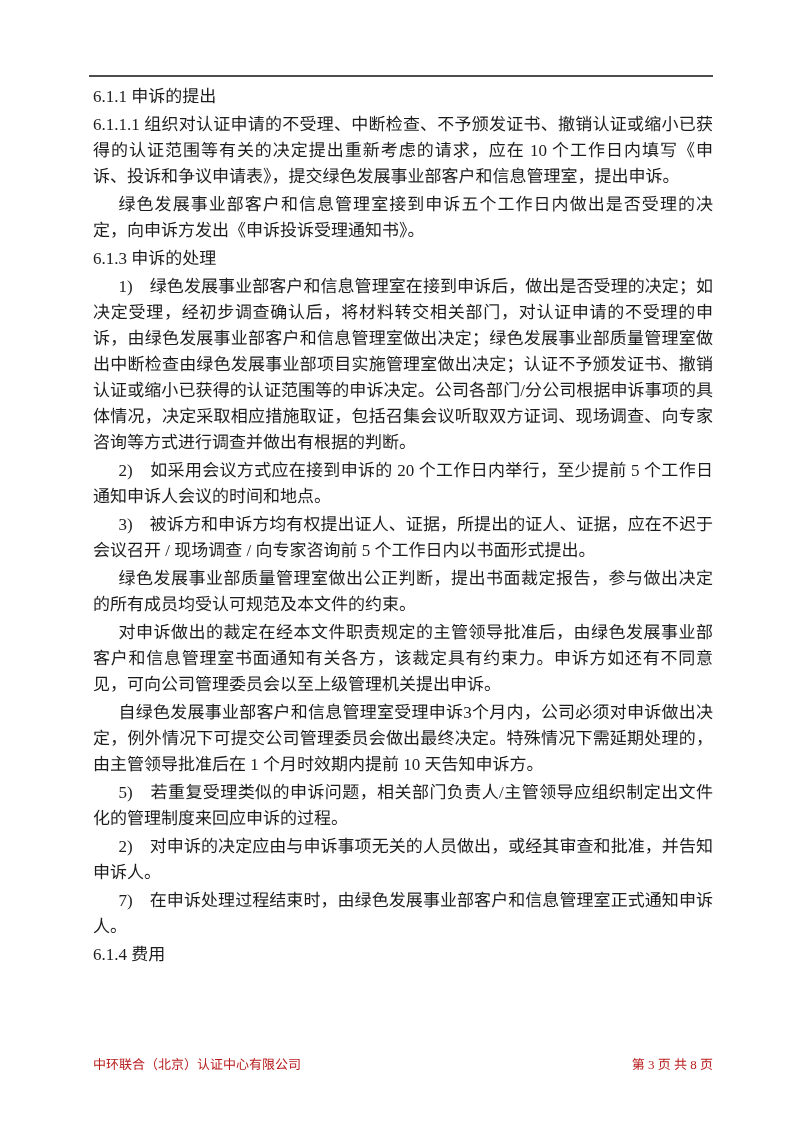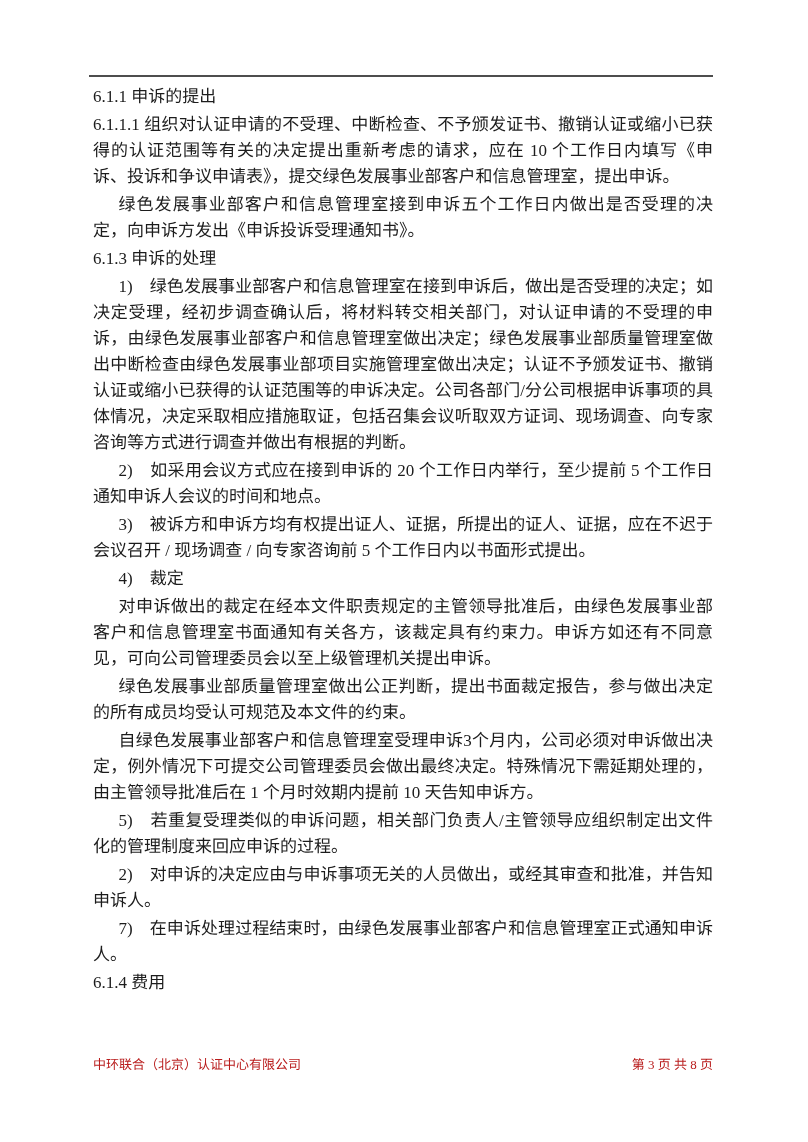--- a/index.html
+++ b/index.html
@@ -59,23 +59,22 @@
 <div class="page">
   <div class="header-rule"></div>
   <div class="doc-body" id="doc-body">
       <p class="plain">6.1.1 申诉的提出</p>
       <p class="plain">6.1.1.1 组织对认证申请的不受理、中断检查、不予颁发证书、撤销认证或缩小已获得的认证范围等有关的决定提出重新考虑的请求，应在 10 个工作日内填写《申诉、投诉和争议申请表》，提交绿色发展事业部客户和信息管理室，提出申诉。</p>
       <p class="indent">绿色发展事业部客户和信息管理室接到申诉五个工作日内做出是否受理的决定，向申诉方发出《申诉投诉受理通知书》。</p>
       <p class="plain">6.1.3 申诉的处理</p>
       <p class="indent">1)　绿色发展事业部客户和信息管理室在接到申诉后，做出是否受理的决定；如决定受理，经初步调查确认后，将材料转交相关部门，对认证申请的不受理的申诉，由绿色发展事业部客户和信息管理室做出决定；绿色发展事业部质量管理室做出中断检查由绿色发展事业部项目实施管理室做出决定；认证不予颁发证书、撤销认证或缩小已获得的认证范围等的申诉决定。公司各部门/分公司根据申诉事项的具体情况，决定采取相应措施取证，包括召集会议听取双方证词、现场调查、向专家咨询等方式进行调查并做出有根据的判断。</p>
       <p class="indent">2)　如采用会议方式应在接到申诉的 20 个工作日内举行，至少提前 5 个工作日通知申诉人会议的时间和地点。</p>
       <p class="indent">3)　被诉方和申诉方均有权提出证人、证据，所提出的证人、证据，应在不迟于会议召开 / 现场调查 / 向专家咨询前 5 个工作日内以书面形式提出。</p>
-      <p class="indent">4)　裁定</p>
+      <p class="indent">绿色发展事业部质量管理室做出公正判断，提出书面裁定报告，参与做出决定的所有成员均受认可规范及本文件的约束。</p>
       <p class="indent">对申诉做出的裁定在经本文件职责规定的主管领导批准后，由绿色发展事业部客户和信息管理室书面通知有关各方，该裁定具有约束力。申诉方如还有不同意见，可向公司管理委员会以至上级管理机关提出申诉。</p>
-      <p class="indent">绿色发展事业部质量管理室做出公正判断，提出书面裁定报告，参与做出决定的所有成员均受认可规范及本文件的约束。</p>
       <p class="indent">自绿色发展事业部客户和信息管理室受理申诉3个月内，公司必须对申诉做出决定，例外情况下可提交公司管理委员会做出最终决定。特殊情况下需延期处理的，由主管领导批准后在 1 个月时效期内提前 10 天告知申诉方。</p>
       <p class="indent">5)　若重复受理类似的申诉问题，相关部门负责人/主管领导应组织制定出文件化的管理制度来回应申诉的过程。</p>
       <p class="indent">2)　对申诉的决定应由与申诉事项无关的人员做出，或经其审查和批准，并告知申诉人。</p>
       <p class="indent">7)　在申诉处理过程结束时，由绿色发展事业部客户和信息管理室正式通知申诉人。</p>
       <p class="plain">6.1.4 费用</p>
     </div>
   <div class="page-footer">
     <span>中环联合（北京）认证中心有限公司</span>
     <span>第 3 页 共 8 页</span>
   </div>

